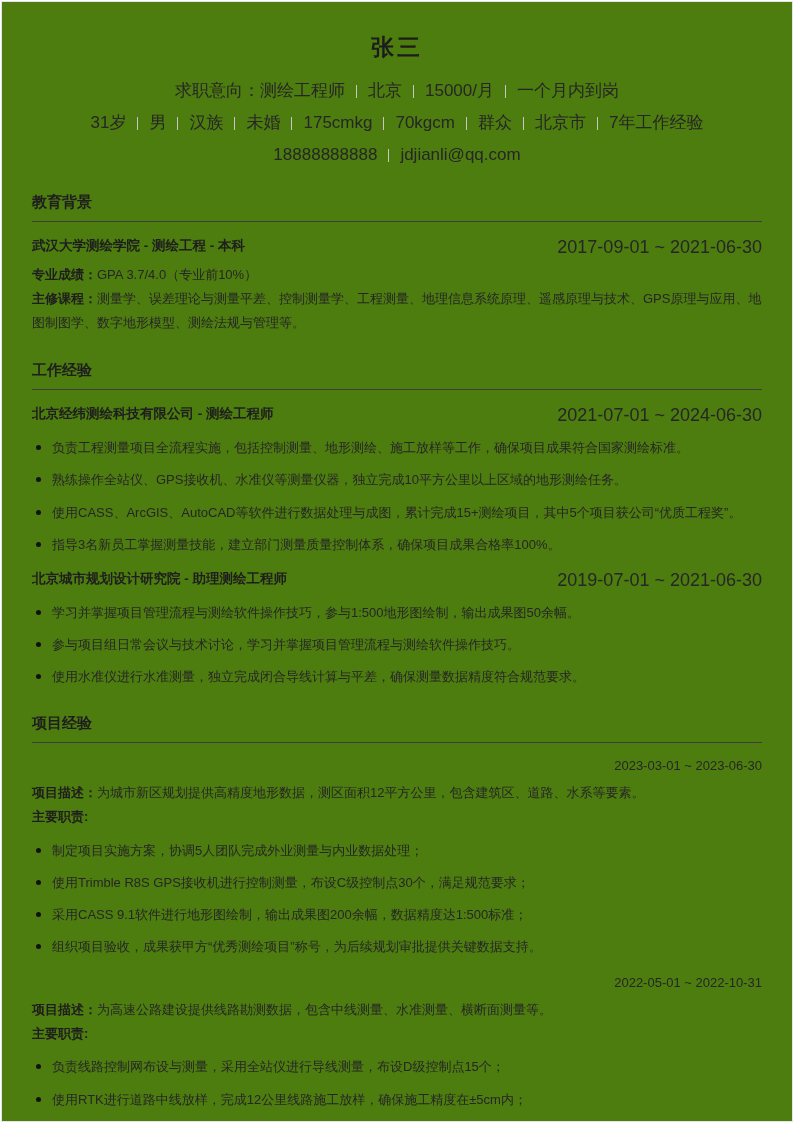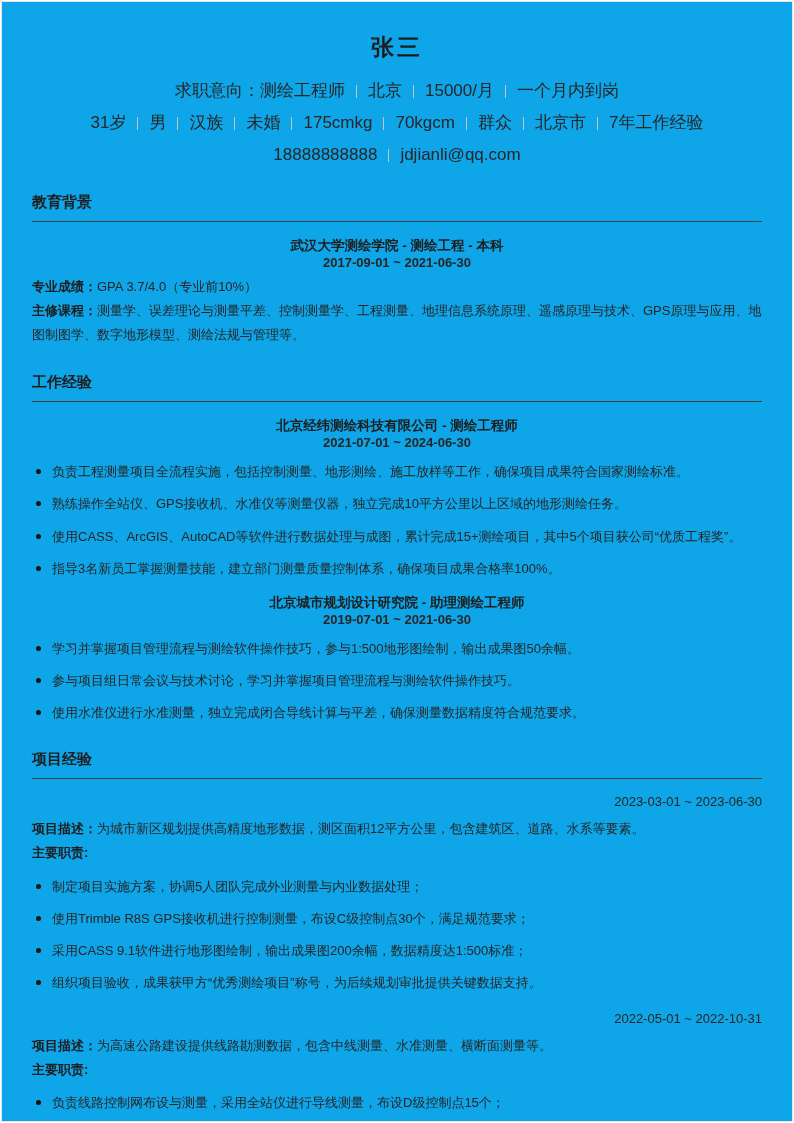--- a/index.html
+++ b/index.html
@@ -4,37 +4,37 @@
 <style>
   * { margin:0; padding:0; box-sizing:border-box; }
   html,body { width:794px; height:1123px; background:#fff; overflow:hidden; }
   body {
     font-family:"Liberation Sans","DejaVu Sans",sans-serif;
     color:#262626;
     -webkit-font-smoothing:antialiased;
   }
   .page {
     position:absolute; left:1px; top:1px; width:792px; height:1121px;
-    background:#0ea5e9; border:1px solid #e4e4e4;
+    background:#4d7c0f; border:1px solid #e4e4e4;
     padding:26px 30px 0 30px; overflow:hidden;
   }
   
   .name { text-align:center; font-size:23px; font-weight:700; letter-spacing:3px; margin:4px 0 17px; color:#1c1c1c; }
   .hline { text-align:center; font-size:17px; line-height:1.3; margin:10px 0; color:#262626; white-space:nowrap; }
   .sep { display:inline-block; width:1px; height:13px; background:#c6c6c6; margin:0 11px; vertical-align:-2px; }
   
   .section { margin-top:27px; }
   .section-title {
     font-size:15px; font-weight:700; color:#1e1e1e;
     padding-bottom:9px; border-bottom:1px solid #3d3d3d; margin-bottom:15px;
   }
-  .entry-head { display:flex; justify-content:space-between; align-items:center; margin:15px 0 5px;flex-direction:column; }
+  .entry-head { display:flex; justify-content:space-between; align-items:flex-start; margin:15px 0 5px; }
   .entry-head.first { margin-top:0; }
   .entry-title { font-size:13.5px; font-weight:700; color:#1e1e1e; }
-  .entry-date { font-size:13px; font-weight:700; color:#262626; }
+  .entry-date { font-size:18px; font-weight:400; color:#262626; }
   .date-row { text-align:right; font-size:13px; margin:10px 0 8px; }
   .kv { font-size:13px; line-height:1.82; }
   .kv b { font-weight:700; color:#1e1e1e;text-align:right; }
   .bullets { list-style:none; }
   .bullets li { position:relative; padding-left:20px; margin:12px 0; font-size:13px; line-height:1.55; }
   .bullets li .dot {
     position:absolute; left:4px; top:7px; width:5px; height:5px;
     border-radius:50%; background:#111;
   }
 </style>

